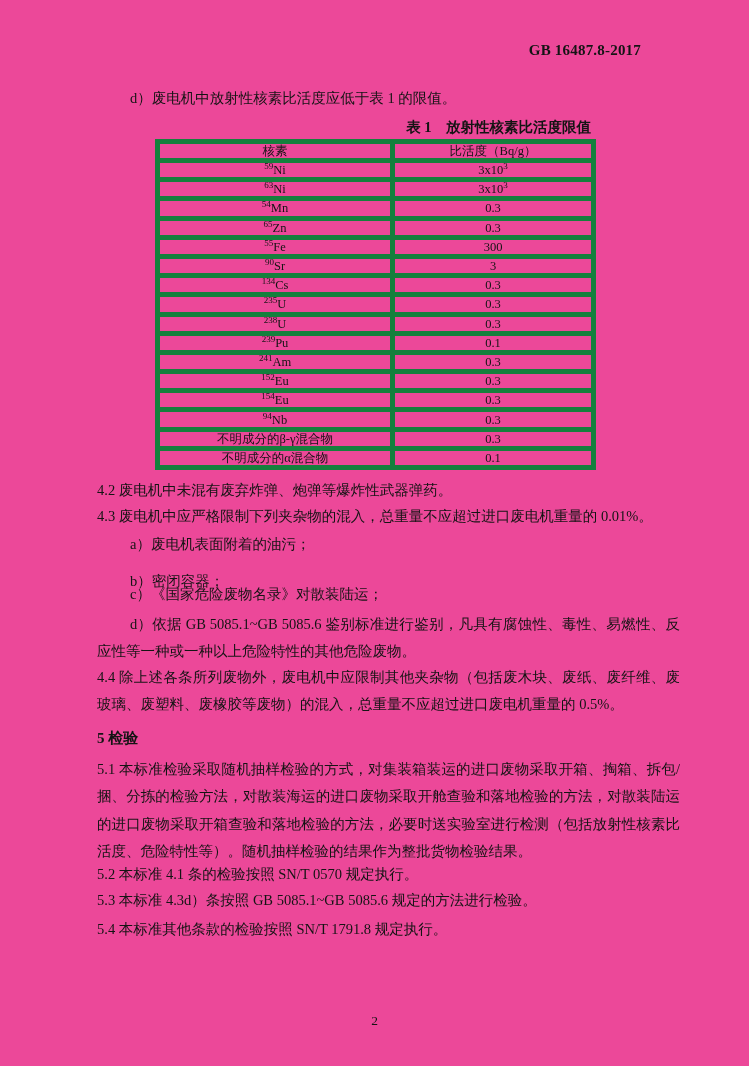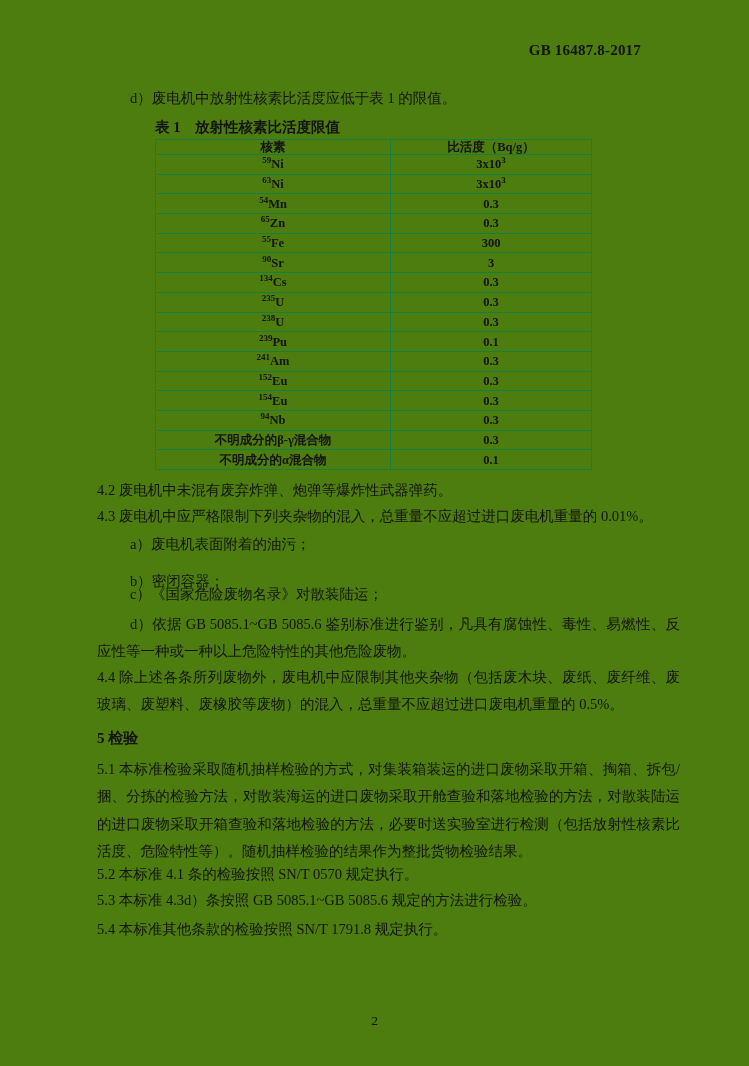--- a/index.html
+++ b/index.html
@@ -2,21 +2,21 @@
 <html><head>
 <meta charset="utf-8">
 <style>
   html,body{margin:0;padding:0;}
   body{
     width:749px;height:1066px;background:#ffffff;
     font-family:"Liberation Serif","DejaVu Serif",serif;
     color:#141414;
     -webkit-font-smoothing:antialiased;
   }
-  .page{position:relative;width:749px;height:1066px;overflow:hidden;background:#4d7c0f;}
+  .page{position:relative;width:749px;height:1066px;overflow:hidden;background:#ec4899;}
 
   .doc-code{
     position:absolute;top:42px;left:0;width:641px;
     text-align:right;font-weight:bold;font-size:15px;letter-spacing:.2px;
   }
 
   .para{
     position:absolute;left:97px;width:583px;
     font-size:14.5px;line-height:20px;white-space:nowrap;
   }
@@ -24,29 +24,29 @@
     position:absolute;left:97px;width:583px;
     font-size:14.5px;
   }
   .mpara .line{height:27.3px;line-height:27.3px;overflow:hidden;}
   .mpara .line.jl{text-align:justify;text-align-last:justify;}
   .mpara .line.ind{text-indent:33px;}
   .indent1{left:130px;width:550px;}
 
   .tbl-title{
     position:absolute;top:117px;left:155px;width:436px;
-    text-align:left;font-weight:bold;font-size:14.5px;line-height:20px;
+    text-align:right;font-weight:bold;font-size:14.5px;line-height:20px;
   }
   table.limits{
     position:absolute;top:139px;left:155px;width:436px;height:331px;
     border-collapse:collapse;table-layout:fixed;
   }
   table.limits th,table.limits td{
-    border:1px solid #15803d;
-    font-weight:bold;
+    border:5px solid #15803d;
+    font-weight:normal;
     font-size:12.5px;line-height:14px;
     text-align:center;vertical-align:middle;
     padding:0;overflow:hidden;
   }
   table.limits col.c1{width:235px;}
   table.limits col.c2{width:201px;}
   table.limits sup{font-size:9px;line-height:0;}
 
   .sec-heading{
     position:absolute;left:97px;width:583px;

